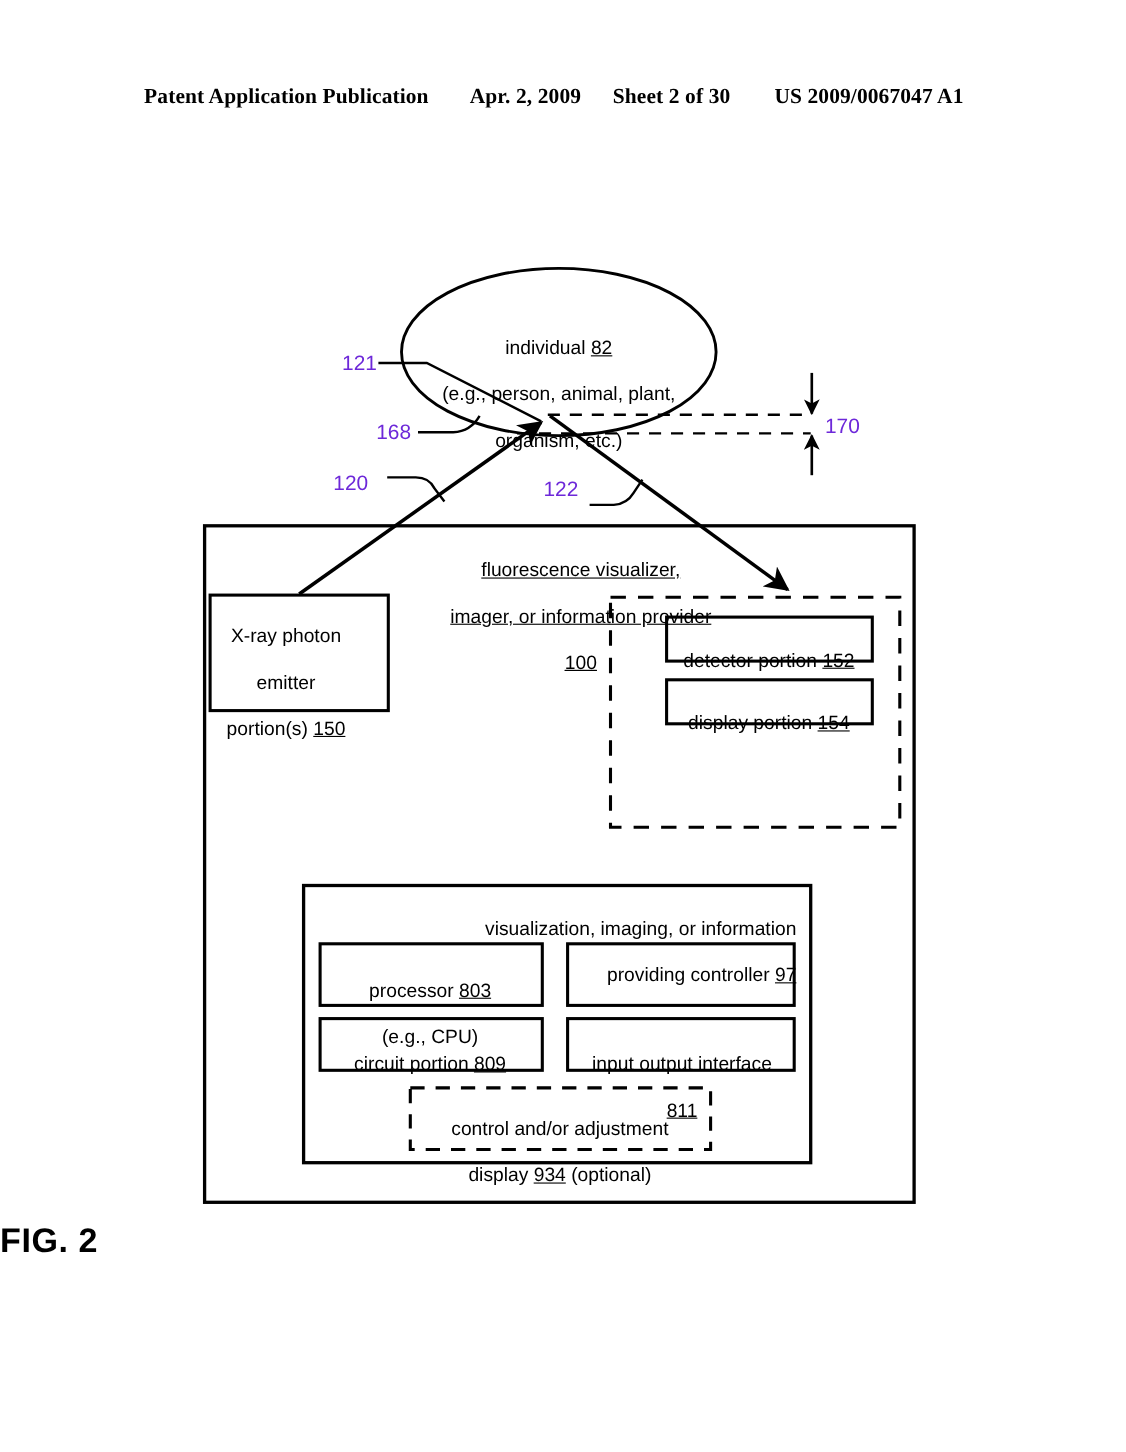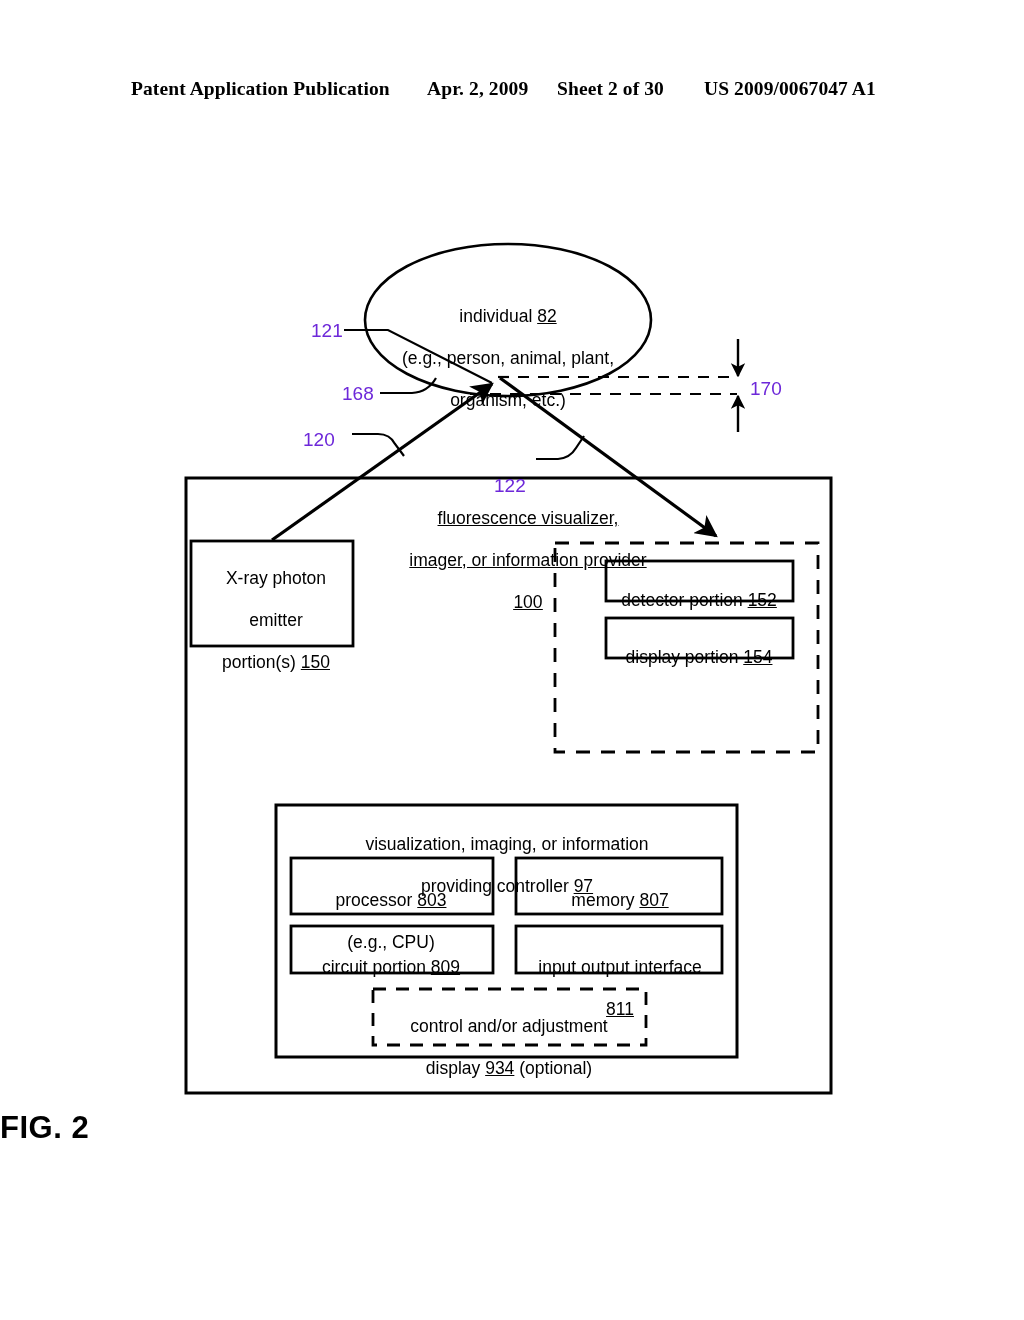--- a/index.html
+++ b/index.html
@@ -73,41 +73,41 @@
 
   
   #ellipse-label {
     left: 372px; top: 285px; width: 272px;
   }
 
   
   #ref-121 { left: 311px; top: 320px; }
   #ref-168 { left: 342px; top: 383px; }
   #ref-120 { left: 303px; top: 413px; margin-top: 16px; }
-  #ref-122 { left: 494px; top: 475px; }
+  #ref-122 { left: 494px; top: 435px; }
   #ref-170 { left: 750px; top: 378px; }
 
   
   #system-label {
     left: 378px; top: 487px; width: 300px; text-decoration: underline;
   }
   #emitter-label {
-    left: 200px; top: 547px; width: 152px;
+    left: 184px; top: 547px; width: 152px;
   }
   #detector-label {
     left: 608px; top: 569px; width: 182px;
   }
   #display-label {
     left: 608px; top: 626px; width: 182px;
   }
   #receiving-label {
     left: 570px; top: 703px; width: 260px;
   }
   #controller-label {
-    left: 290px; top: 813px; width: 434px;
+    left: 290px; top: 813px; width: 434px; text-align: right;
   }
   #processor-label {
     left: 296px; top: 869px; width: 190px;
   }
   #memory-label {
     left: 520px; top: 869px; width: 200px;
   }
   #circuit-label {
     left: 296px; top: 936px; width: 190px;
   }
@@ -232,23 +232,20 @@
   <div class="dtext" id="controller-label">
     <span>visualization, imaging, or information</span><br>
     <span>providing controller </span><span class="u">97</span>
   </div>
 
   <div class="dtext" id="processor-label">
     <span>processor </span><span class="u">803</span><br>
     <span>(e.g., CPU)</span>
   </div>
 
-  <div class="dtext" id="memory-label">
-    <span>memory </span><span class="u">807</span>
-  </div>
 
   <div class="dtext" id="circuit-label">
     <span>circuit portion </span><span class="u">809</span>
   </div>
 
   <div class="dtext" id="io-label">
     <span>input output interface</span><br>
     <span class="u">811</span>
   </div>
 

